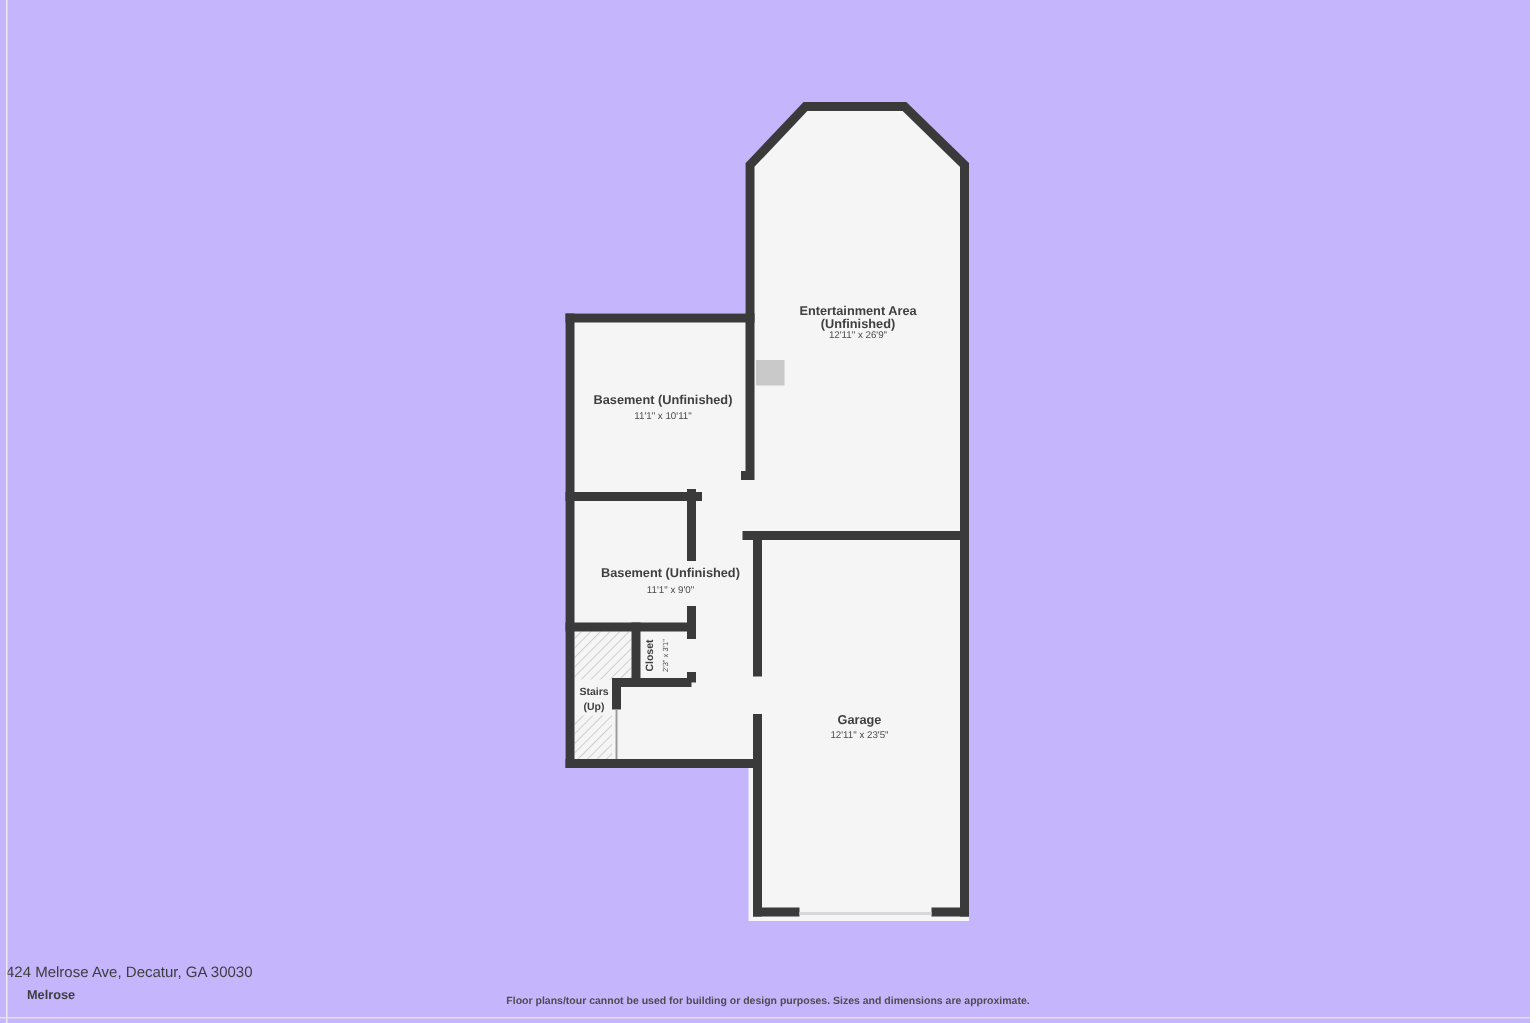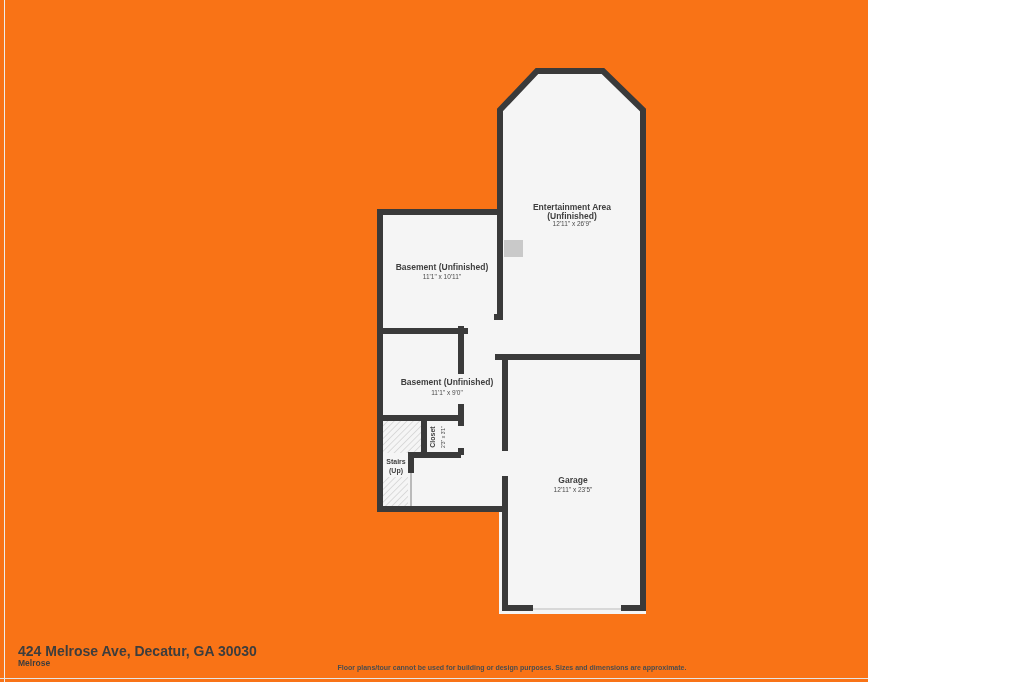--- a/index.html
+++ b/index.html
@@ -1,24 +1,24 @@
 <!DOCTYPE html>
 <html><head>
 <meta charset="utf-8">
 <style>
   html,body{margin:0;padding:0;background:#ffffff;}
-  #page{position:relative;width:868px;height:682px;background:#f97316;overflow:hidden;
+  #page{position:relative;width:1020px;height:682px;background:#c4b5fd;overflow:hidden;
         font-family:"Liberation Sans", sans-serif;}
   #plan-svg{position:absolute;left:0;top:0;}
   .room-name{font-family:"Liberation Sans",sans-serif;font-weight:700;font-size:8.5px;fill:#3f3f3f;}
   .room-dims{font-family:"Liberation Sans",sans-serif;font-weight:400;font-size:6.5px;fill:#4a4a4a;}
   .room-name-sm{font-family:"Liberation Sans",sans-serif;font-weight:700;font-size:7px;fill:#3f3f3f;}
   .room-dims-sm{font-family:"Liberation Sans",sans-serif;font-weight:400;font-size:5px;fill:#4a4a4a;}
   .wall{stroke:#3a3a3a;stroke-width:6;fill:none;}
-  .footer-address{position:absolute;left:18px;top:643px;font-size:14px;font-weight:700;color:#3d3d3d;}
+  .footer-address{position:absolute;left:4px;top:643px;font-size:10px;font-weight:400;color:#3d3d3d;}
   .footer-floor{position:absolute;left:18px;top:658px;font-size:8.5px;font-weight:700;color:#3d3d3d;}
   .footer-disclaimer{position:absolute;left:0;top:664px;width:1024px;text-align:center;
         font-size:7px;font-weight:600;color:#4d4d4d;}
   .edge-left{position:absolute;left:4px;top:0;width:1px;height:682px;background:#ededed;}
   .edge-bottom{position:absolute;left:0;top:678px;width:1024px;height:1px;background:#e4e4e4;}
 </style>
 </head>
 <body>
 
 <div id="page">

